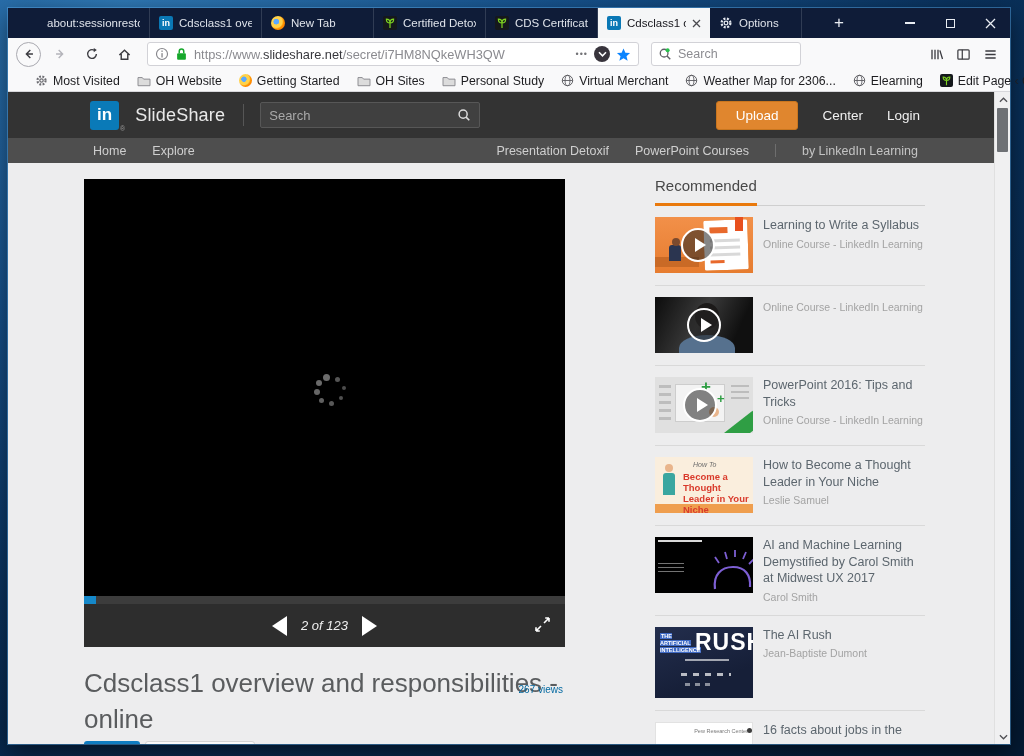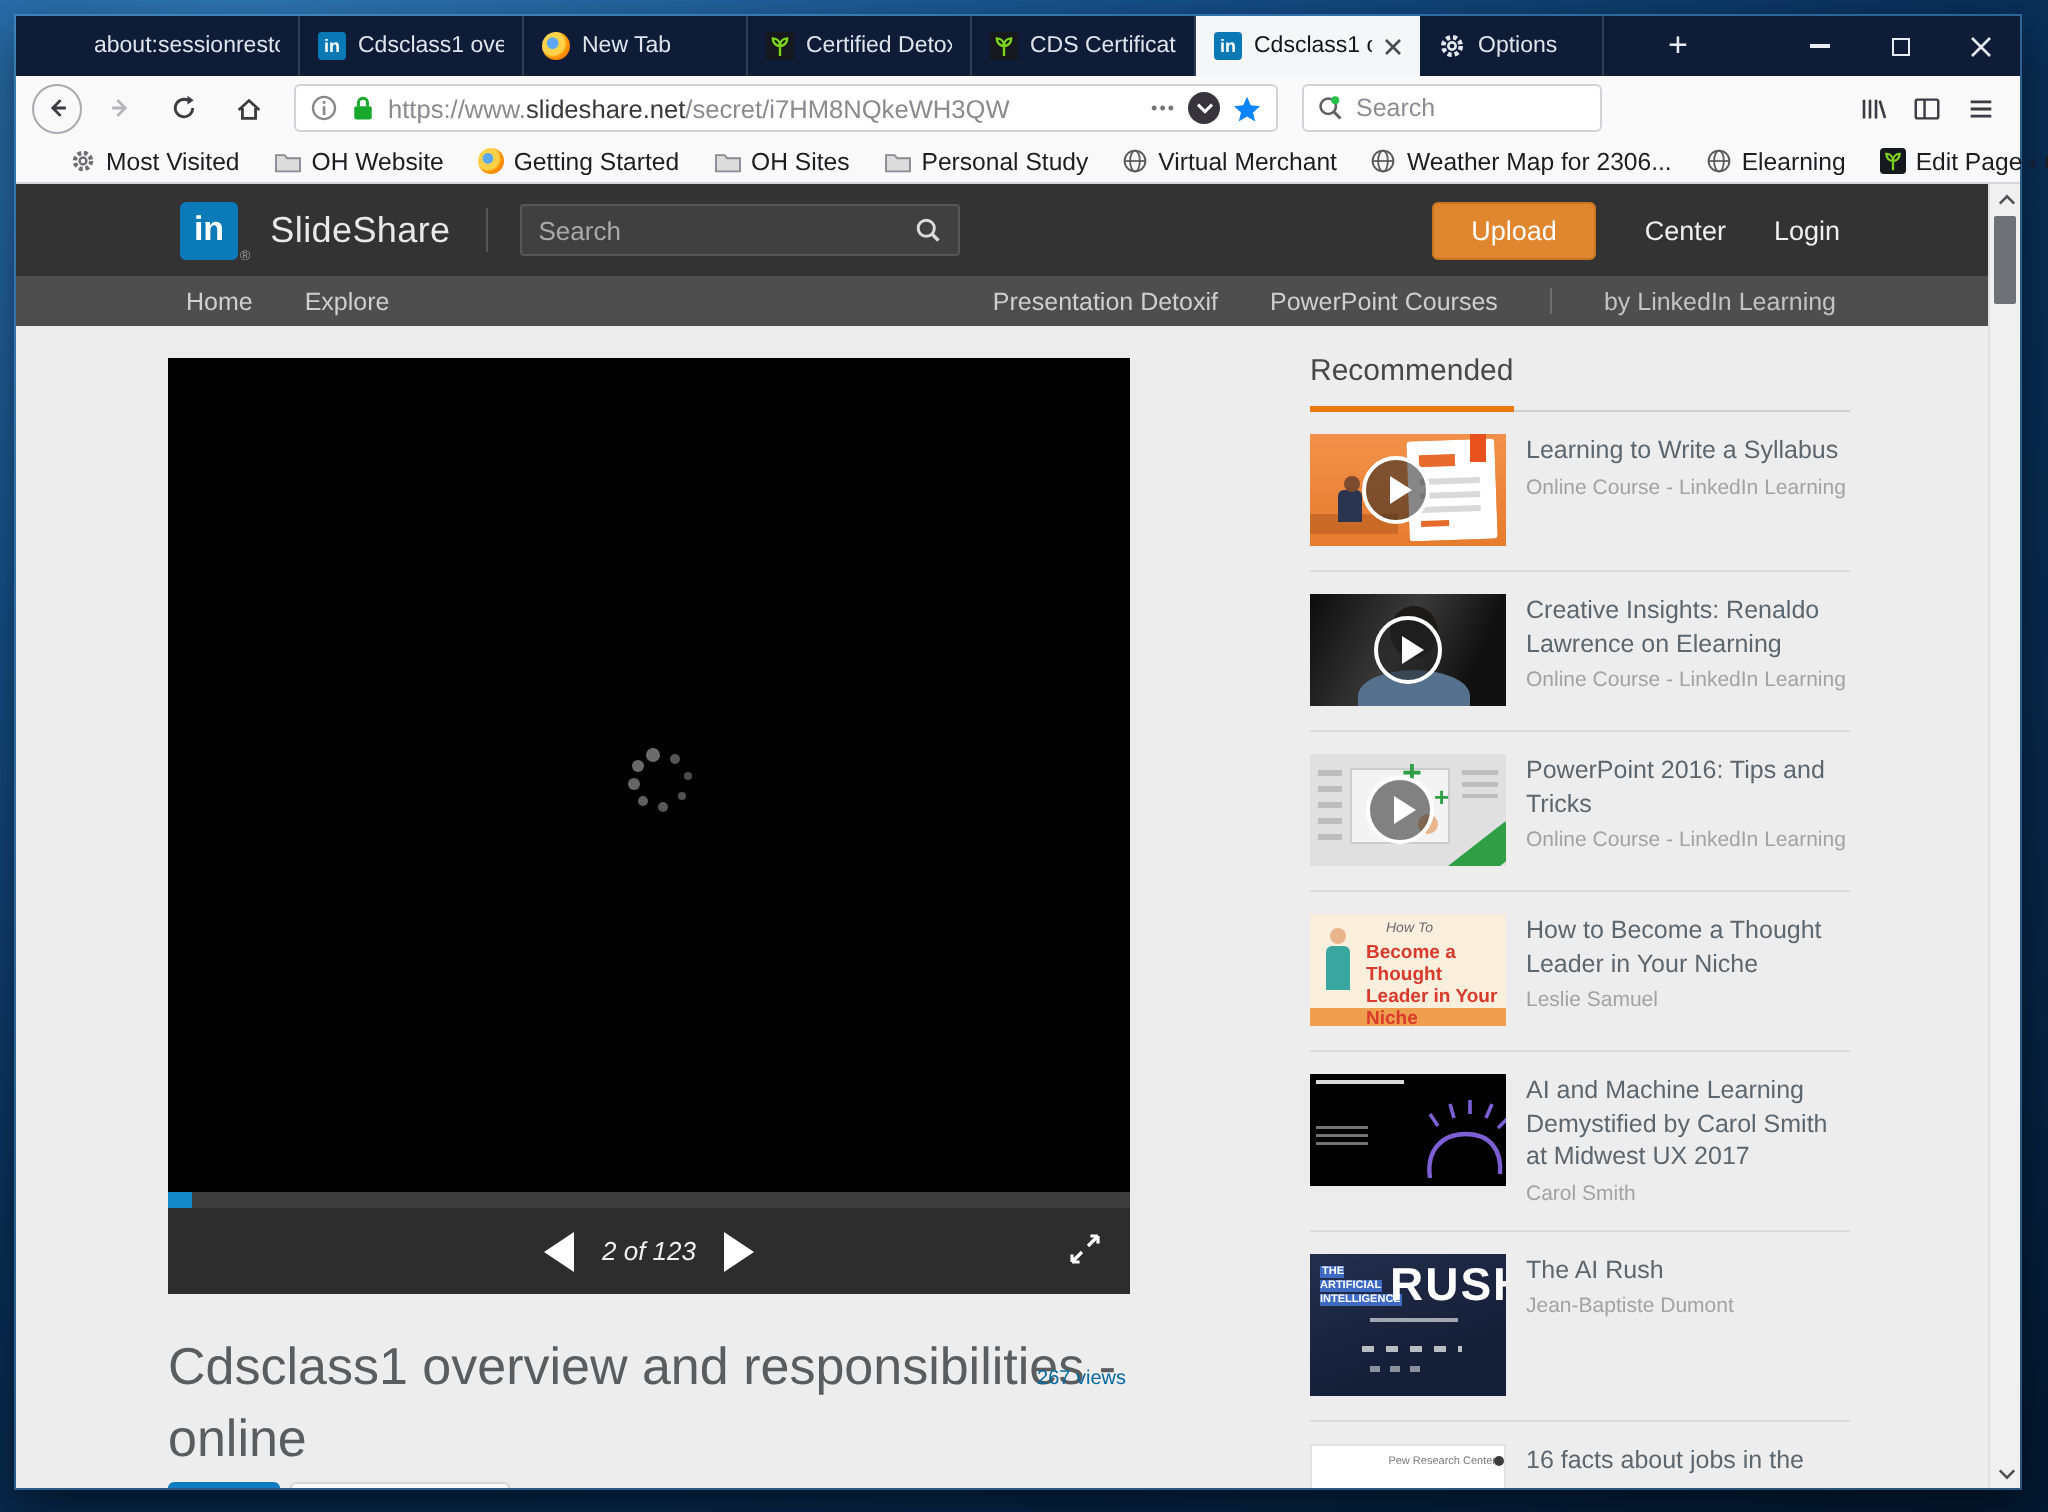--- a/index.html
+++ b/index.html
@@ -519,21 +519,20 @@
 
           <div class="item">
             <div class="thumb th2">
               <span class="head2"></span>
                 <span class="shirt"></span>
               <span class="play">
                   <i></i>
                 </span>
             </div>
             <div class="itemtext">
-              <div class="ititle">Creative Insights: Renaldo Lawrence on Elearning</div>
               <div class="isub">Online Course - LinkedIn Learning</div>
             </div>
           </div>
 
           <div class="item">
             <div class="thumb th3">
               <span class="canvas"></span>
                 <span class="lines"></span>
               <span class="plus1">+</span>
                 <span class="plus2">+</span>

